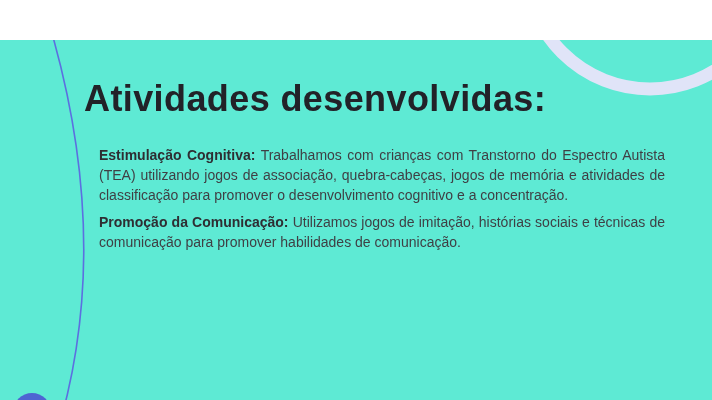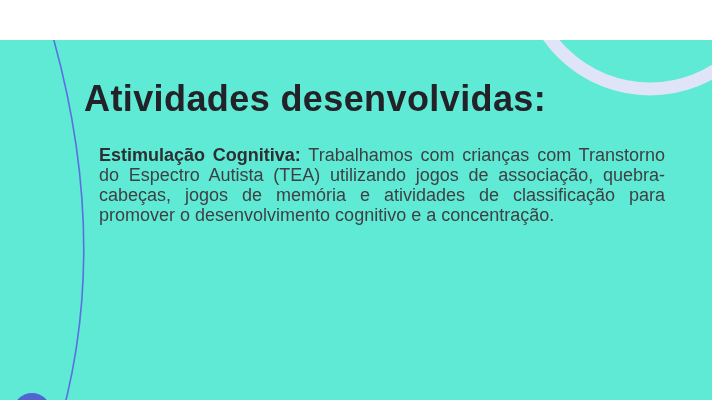--- a/index.html
+++ b/index.html
@@ -33,21 +33,21 @@
     line-height: 46px;
     font-weight: 700;
     letter-spacing: 0.4px;
     color: #222228;
   }
   .content {
     position: absolute;
     left: 99px;
     top: 105px;
     width: 566px;
-    font-size: 18px;
+    font-size: 14px;
     line-height: 20px;
     color: #3f3f44;
     text-align: justify;
   }
   .content p {
     margin: 0;
   }
   .content p.para-1 { margin-bottom: 7px; }
   .content p.para-2 { margin-bottom: 18px; }
   .content strong {
@@ -77,17 +77,18 @@
 
     <circle cx="650" cy="-75" r="124" fill="none" stroke="#e0e4f8" stroke-width="13"></circle>
 
     <path d="M 53,-3 Q 114,215 54,403" fill="none" stroke="#5c6fe0" stroke-width="1.6"></path>
   </svg>
 
   <h1 class="slide-title">Atividades desenvolvidas:</h1>
 
   <div class="content">
     <p class="para-1"><strong>Estimulação Cognitiva:</strong> <span>Trabalhamos com crianças com Transtorno do Espectro Autista (TEA) utilizando jogos de associação, quebra-cabeças, jogos de memória e atividades de classificação para promover o desenvolvimento cognitivo e a concentração.</span></p>
+    <p class="para-2"><strong>Promoção da Comunicação:</strong> <span>Utilizamos jogos de imitação, histórias sociais e técnicas de comunicação para promover habilidades de comunicação.</span></p>
   </div>
 
   <div class="page-badge">5</div>
 
 </div>
 
 </body></html>

